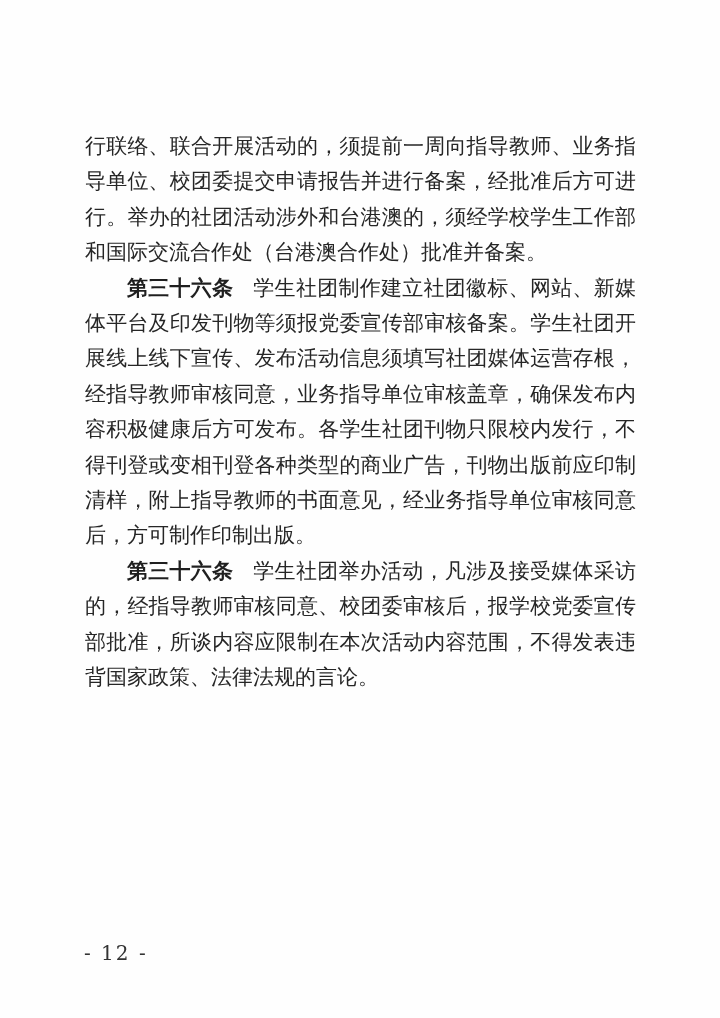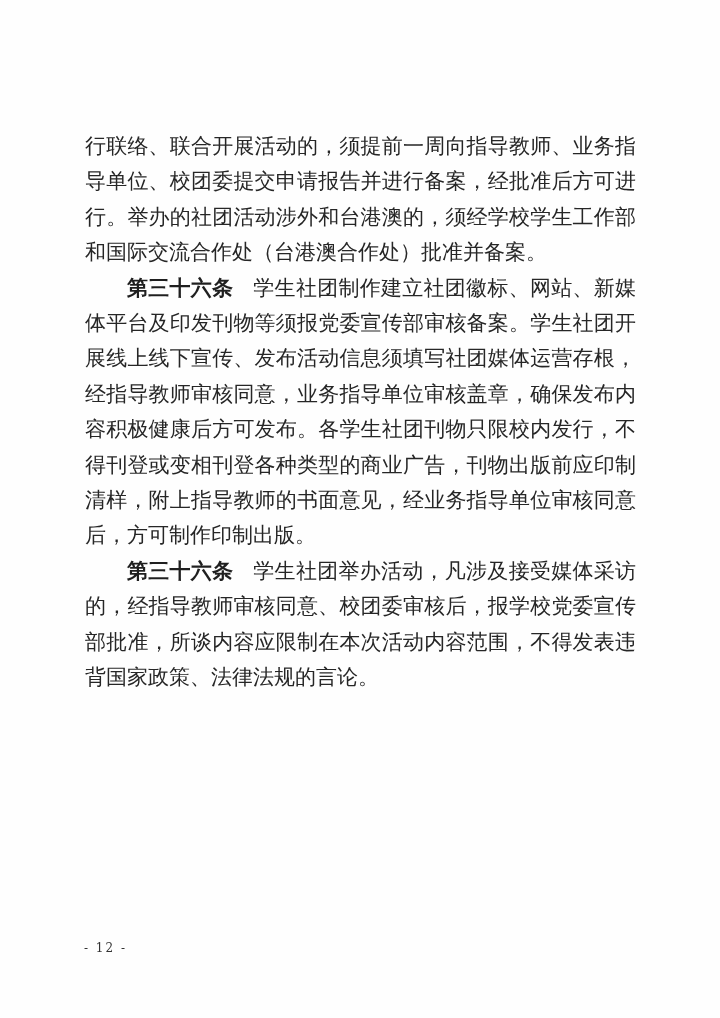--- a/index.html
+++ b/index.html
@@ -36,21 +36,21 @@
   }
   .art-head {
     font-weight: bold;
     color: #1f1f1f;
     margin-right: 0.95em;
   }
   .page-number {
     position: absolute;
     left: 84px;
     top: 941px;
-    font-size: 12px;
+    font-size: 20px;
     letter-spacing: 2px;
     color: #333333;
     font-family: "DejaVu Serif", "Liberation Serif", serif;
   }
 </style>
 </head>
 <body>
 
 <div class="page">
 

